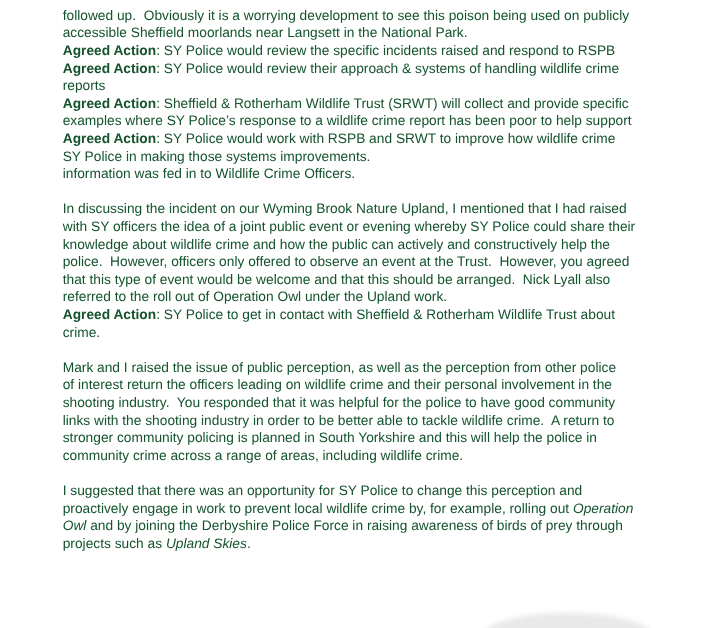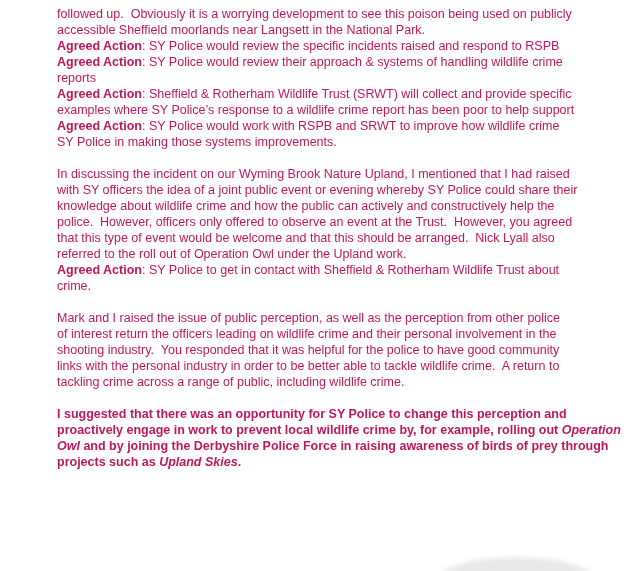--- a/index.html
+++ b/index.html
@@ -20,67 +20,69 @@
     position: absolute;
     left: 57px;
     top: 6px;
     width: 540px;
     font-size: 12.5px;
     line-height: 16px;
     color: #1f1f1f;
     -webkit-font-smoothing: antialiased;
   }
   .para { margin: 0 0 16px 0; }
-  .para:last-child { margin-bottom: 0; font-weight: bold; }
+  .para:last-child { margin-bottom: 0; }
   .line { white-space: pre; height: 16px; }
   .b { font-weight: 700; }
   .i { font-style: italic; }
   .watermark {
     position: absolute;
     left: 437px;
     top: 557px;
     width: 158px;
     height: 46px;
     border-radius: 50%;
     background: #e9e9e9;
     filter: blur(2.5px);
   }
 </style>
 </head>
 <body>
 
 <div class="page" style="background: rgb(255, 255, 255);">
-  <div class="doc" style="color: #be185d;">
+  <div class="doc" style="color: #14532d;">
       <div class="para">
         <div class="line"><span class="">followed up.  Obviously it is a worrying development to see this poison being used on publicly</span></div>
         <div class="line"><span class="">accessible Sheffield moorlands near Langsett in the National Park.</span></div>
         <div class="line"><span class="b ">Agreed Action</span><span class="">: SY Police would review the specific incidents raised and respond to RSPB</span></div>
         <div class="line"><span class="b ">Agreed Action</span><span class="">: SY Police would review their approach &amp; systems of handling wildlife crime</span></div>
         <div class="line"><span class="">reports</span></div>
         <div class="line"><span class="b ">Agreed Action</span><span class="">: Sheffield &amp; Rotherham Wildlife Trust (SRWT) will collect and provide specific</span></div>
         <div class="line"><span class="">examples where SY Police’s response to a wildlife crime report has been poor to help support</span></div>
         <div class="line"><span class="b ">Agreed Action</span><span class="">: SY Police would work with RSPB and SRWT to improve how wildlife crime</span></div>
         <div class="line"><span class="">SY Police in making those systems improvements.</span></div>
+        <div class="line"><span class="">information was fed in to Wildlife Crime Officers.</span></div>
       </div>
       <div class="para">
         <div class="line"><span class="">In discussing the incident on our Wyming Brook Nature Upland, I mentioned that I had raised</span></div>
         <div class="line"><span class="">with SY officers the idea of a joint public event or evening whereby SY Police could share their</span></div>
         <div class="line"><span class="">knowledge about wildlife crime and how the public can actively and constructively help the</span></div>
         <div class="line"><span class="">police.  However, officers only offered to observe an event at the Trust.  However, you agreed</span></div>
         <div class="line"><span class="">that this type of event would be welcome and that this should be arranged.  Nick Lyall also</span></div>
         <div class="line"><span class="">referred to the roll out of Operation Owl under the Upland work.</span></div>
         <div class="line"><span class="b ">Agreed Action</span><span class="">: SY Police to get in contact with Sheffield &amp; Rotherham Wildlife Trust about</span></div>
         <div class="line"><span class="">crime.</span></div>
       </div>
       <div class="para">
         <div class="line"><span class="">Mark and I raised the issue of public perception, as well as the perception from other police</span></div>
         <div class="line"><span class="">of interest return the officers leading on wildlife crime and their personal involvement in the</span></div>
         <div class="line"><span class="">shooting industry.  You responded that it was helpful for the police to have good community</span></div>
-        <div class="line"><span class="">links with the personal industry in order to be better able to tackle wildlife crime.  A return to</span></div>
-        <div class="line"><span class="">tackling crime across a range of public, including wildlife crime.</span></div>
+        <div class="line"><span class="">links with the shooting industry in order to be better able to tackle wildlife crime.  A return to</span></div>
+        <div class="line"><span class="">stronger community policing is planned in South Yorkshire and this will help the police in</span></div>
+        <div class="line"><span class="">community crime across a range of areas, including wildlife crime.</span></div>
       </div>
       <div class="para">
         <div class="line"><span class="">I suggested that there was an opportunity for SY Police to change this perception and</span></div>
         <div class="line"><span class="">proactively engage in work to prevent local wildlife crime by, for example, rolling out </span><span class="i">Operation</span></div>
         <div class="line"><span class="i">Owl</span><span class=""> and by joining the Derbyshire Police Force in raising awareness of birds of prey through</span></div>
         <div class="line"><span class="">projects such as </span><span class="i">Upland Skies</span><span class="">.</span></div>
       </div>
     </div>
   <div class="watermark" style="background: rgb(233, 233, 233);"></div>
 </div>

